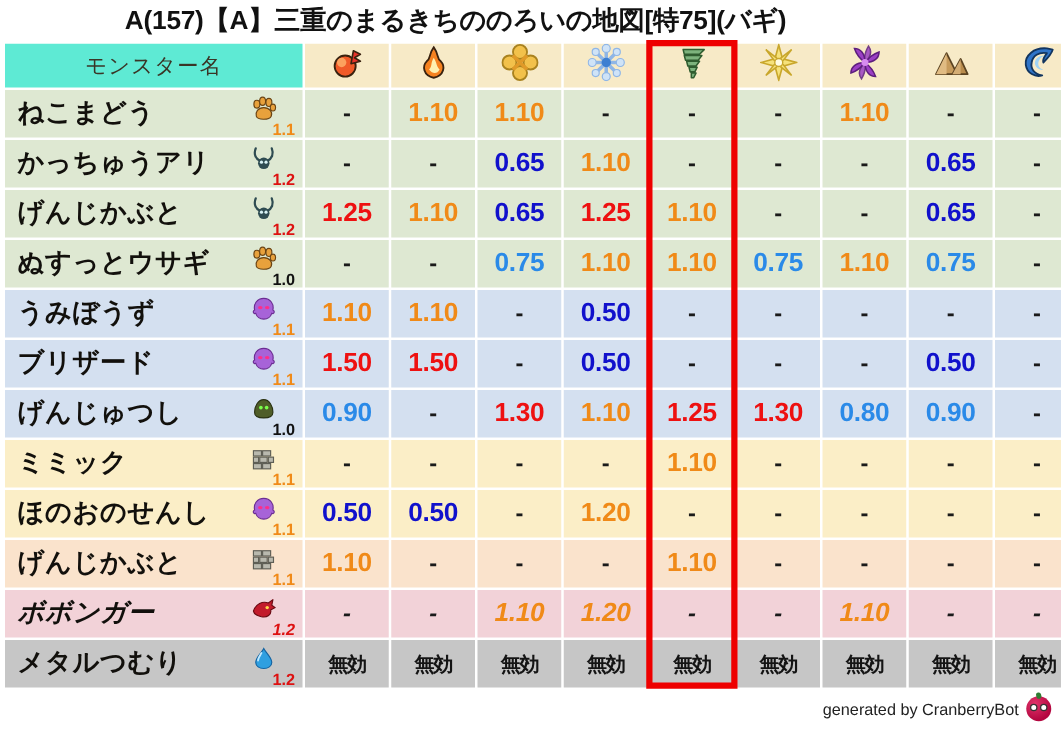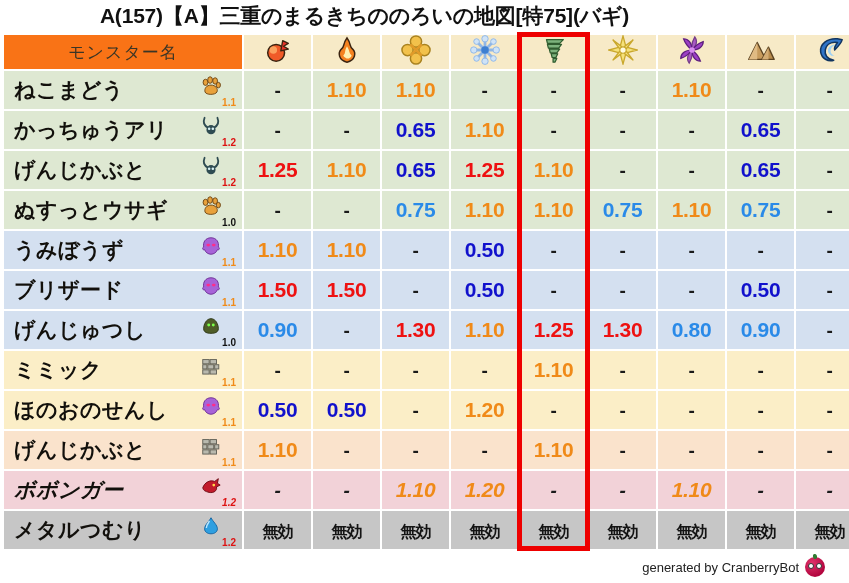--- a/index.html
+++ b/index.html
@@ -31,21 +31,21 @@
 
   col.c-name{width:238px;}
   col.c-el{width:67px;}
 
   
   .hdr-cell{
     height:34px;background:#f7eac7;
     text-align:center;vertical-align:middle;
   }
   .hdr-name{
-    background:#f97316;
+    background:#5eead4;
     font-size:17px;color:#3a3526;font-weight:normal;
     text-align:center;
     letter-spacing:1px;
   }
 
   
   .name-cell{
     height:38px;
     position:relative;
     padding-left:10px !important;
@@ -62,21 +62,21 @@
     transform:translateY(-50%);
     width:40px;height:34px;
   }
   .fam .glyph{
     position:absolute;left:2px;top:0px;
     width:26px;height:26px;
     display:flex;align-items:center;justify-content:center;
   }
   .fam .ver{
     position:absolute;right:0px;bottom:-1px;
-    font-size:10px;font-weight:bold;line-height:10px;
+    font-size:13px;font-weight:bold;line-height:10px;
   }
 
   
   .val{
     height:38px;text-align:center;vertical-align:middle;
     font-size:21px;font-weight:bold;
     letter-spacing:-0.3px;
   }
   .val .dash{font-size:19px;color:#1a1a1a;font-weight:bold;}
 
@@ -101,21 +101,21 @@
     position:absolute;
     left:513px;top:34px;width:67px;height:510px;
     border:5px solid #ee0000;
     box-sizing:border-box;
     pointer-events:none;
     z-index:5;
   }
 
   
   .footer{
-    position:absolute;right:24px;bottom:6px;
+    position:absolute;right:8px;bottom:6px;
     display:flex;align-items:center;gap:6px;
     font-size:13px;color:#222;margin-top:36px;
   }
   .cranberry{
     width:20px;height:20px;border-radius:50%;
     background:radial-gradient(circle at 35% 30%,#e0346b,#b3063f 70%);
     position:relative;display:inline-block;
   }
   .cranberry .eye{
     position:absolute;top:6px;width:6px;height:6px;border-radius:50%;

